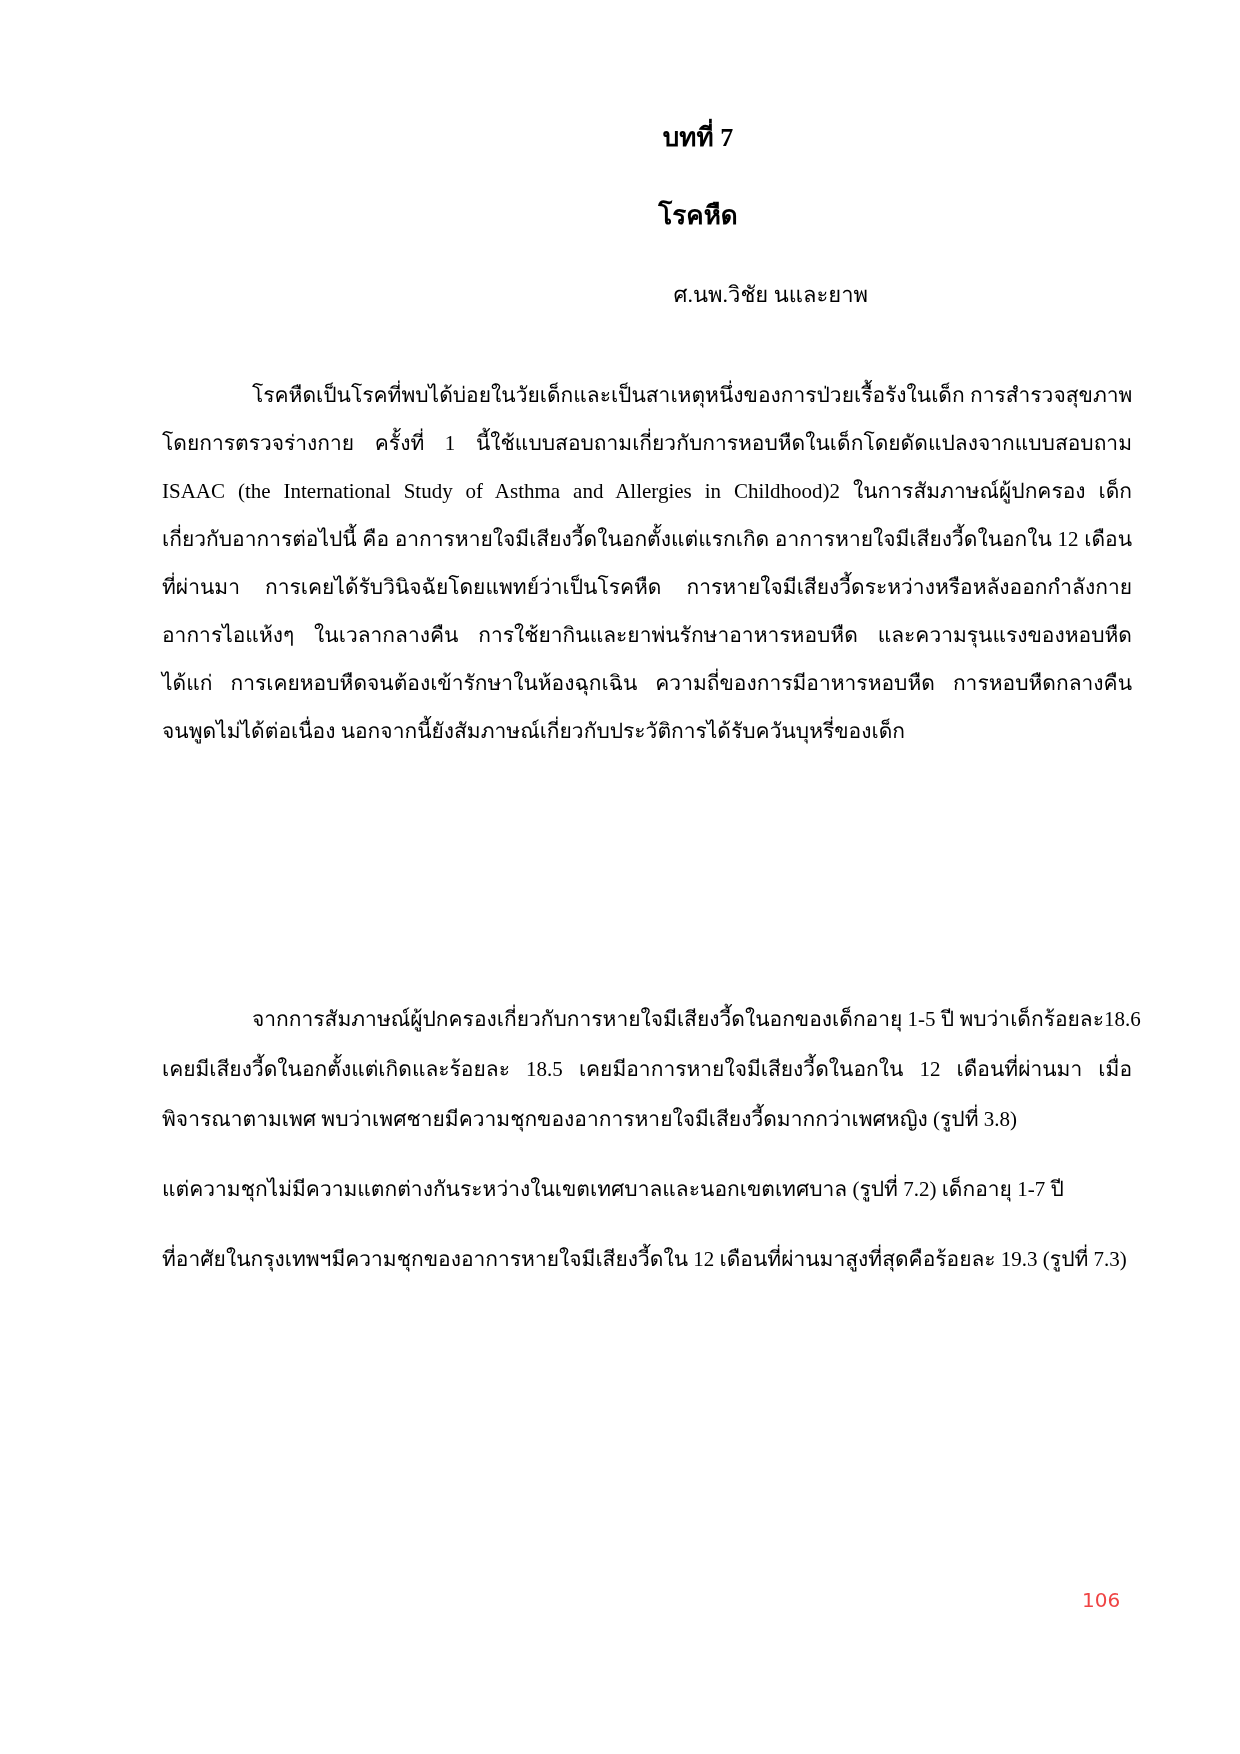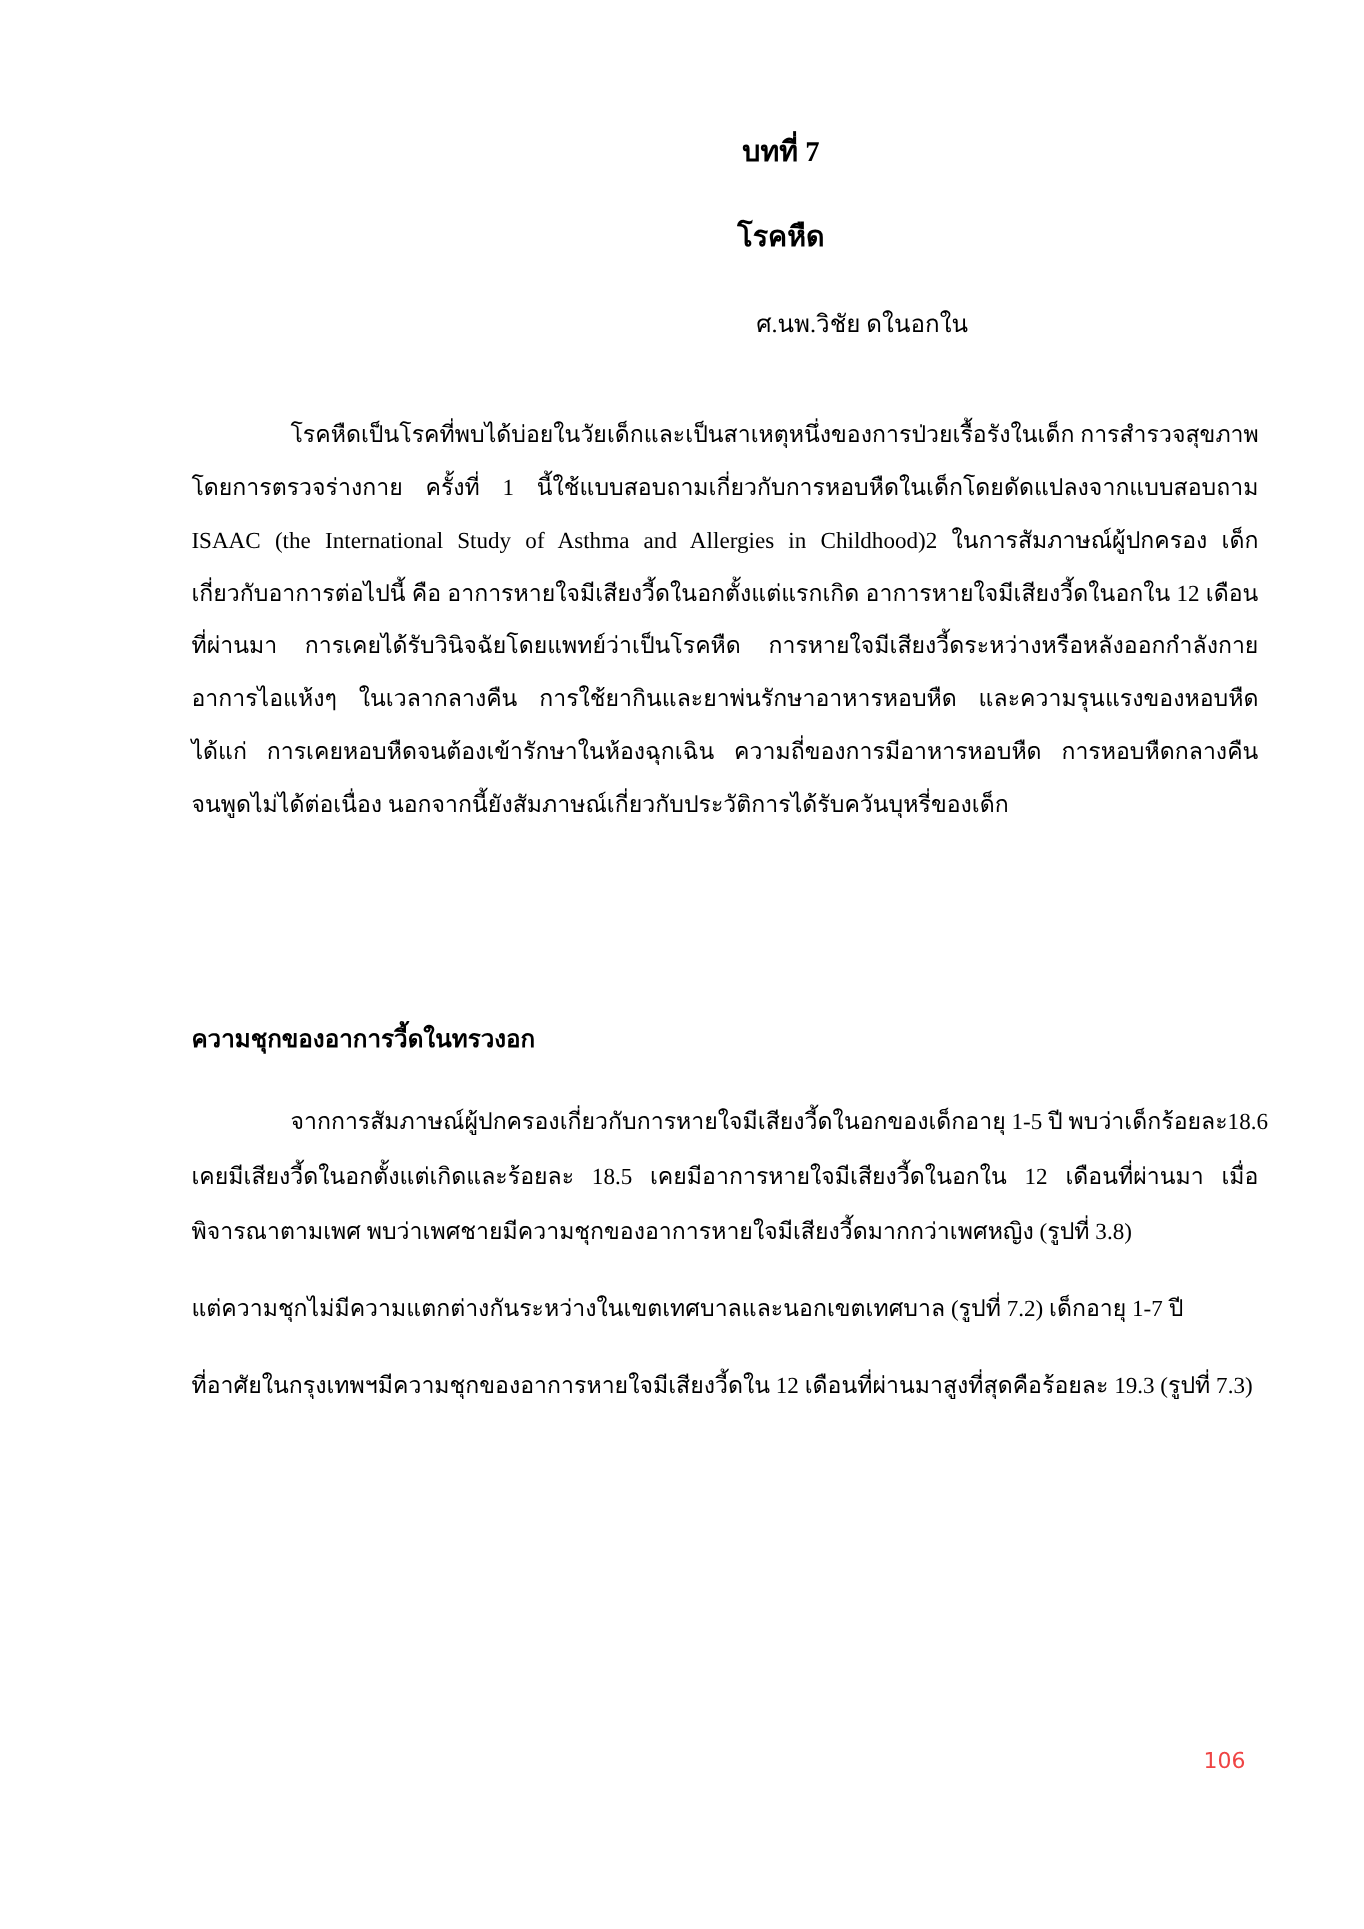--- a/index.html
+++ b/index.html
@@ -10,21 +10,21 @@
     body {
       width: 1240px;
       height: 1754px;
       position: relative;
       overflow: hidden;
       color: #000000;
       font-family: "Liberation Serif", "DejaVu Serif", serif;
     }
     .page {
       position: absolute;
-      left: 12px; top: 0;
+      left: 0; top: 0;
       width: 980px;
       height: 1754px;
       background: #ffffff;
     }
     .chapter-no {
       position: absolute;
       top: 120px;
       left: 0;
       width: 1396px;
       text-align: center;
@@ -83,34 +83,33 @@
       color: #ef4444;
     }
   </style>
 </head>
 <body>
 
 <div class="page">
 
   <div class="chapter-no">บทที่ 7</div>
   <div class="chapter-title">โรคหืด</div>
-  <div class="author">ศ.นพ.วิชัย ดในอกใน</div>
+  <div class="author">ศ.นพ.วิชัย นและยาพ</div>
 
   <div>
     <div class="line indent just" style="top:380px">โรคหืดเป็นโรคที่พบได้บ่อยในวัยเด็กและเป็นสาเหตุหนึ่งของการป่วยเรื้อรังในเด็ก การสำรวจสุขภาพ</div>
     <div class="line just" style="top:428px">โดยการตรวจร่างกาย ครั้งที่ 1 นี้ใช้แบบสอบถามเกี่ยวกับการหอบหืดในเด็กโดยดัดแปลงจากแบบสอบถาม</div>
     <div class="line just" style="top:476px">ISAAC (the International Study of Asthma and Allergies in Childhood)2  ในการสัมภาษณ์ผู้ปกครอง เด็ก</div>
     <div class="line just" style="top:524px">เกี่ยวกับอาการต่อไปนี้ คือ อาการหายใจมีเสียงวี้ดในอกตั้งแต่แรกเกิด อาการหายใจมีเสียงวี้ดในอกใน 12 เดือน</div>
     <div class="line just" style="top:572px">ที่ผ่านมา การเคยได้รับวินิจฉัยโดยแพทย์ว่าเป็นโรคหืด การหายใจมีเสียงวี้ดระหว่างหรือหลังออกกำลังกาย</div>
     <div class="line just" style="top:620px">อาการไอแห้งๆ ในเวลากลางคืน การใช้ยากินและยาพ่นรักษาอาหารหอบหืด และความรุนแรงของหอบหืด</div>
     <div class="line just" style="top:668px">ได้แก่ การเคยหอบหืดจนต้องเข้ารักษาในห้องฉุกเฉิน  ความถี่ของการมีอาหารหอบหืด การหอบหืดกลางคืน</div>
     <div class="line" style="top:716px">จนพูดไม่ได้ต่อเนื่อง นอกจากนี้ยังสัมภาษณ์เกี่ยวกับประวัติการได้รับควันบุหรี่ของเด็ก</div>
   </div>
 
-  <div class="section-heading">ความชุกของอาการวี้ดในทรวงอก</div>
 
   <div>
     <div class="line indent just" style="top:1004px">จากการสัมภาษณ์ผู้ปกครองเกี่ยวกับการหายใจมีเสียงวี้ดในอกของเด็กอายุ 1-5 ปี พบว่าเด็กร้อยละ18.6</div>
     <div class="line just" style="top:1054px">เคยมีเสียงวี้ดในอกตั้งแต่เกิดและร้อยละ 18.5 เคยมีอาการหายใจมีเสียงวี้ดในอกใน 12 เดือนที่ผ่านมา  เมื่อ</div>
     <div class="line" style="top:1104px">พิจารณาตามเพศ พบว่าเพศชายมีความชุกของอาการหายใจมีเสียงวี้ดมากกว่าเพศหญิง (รูปที่ 3.8)</div>
     <div class="line" style="top:1174px">แต่ความชุกไม่มีความแตกต่างกันระหว่างในเขตเทศบาลและนอกเขตเทศบาล (รูปที่ 7.2) เด็กอายุ 1-7 ปี</div>
     <div class="line" style="top:1244px">ที่อาศัยในกรุงเทพฯมีความชุกของอาการหายใจมีเสียงวี้ดใน 12 เดือนที่ผ่านมาสูงที่สุดคือร้อยละ 19.3 (รูปที่ 7.3)</div>
   </div>
 
   <div class="page-number">106</div>

